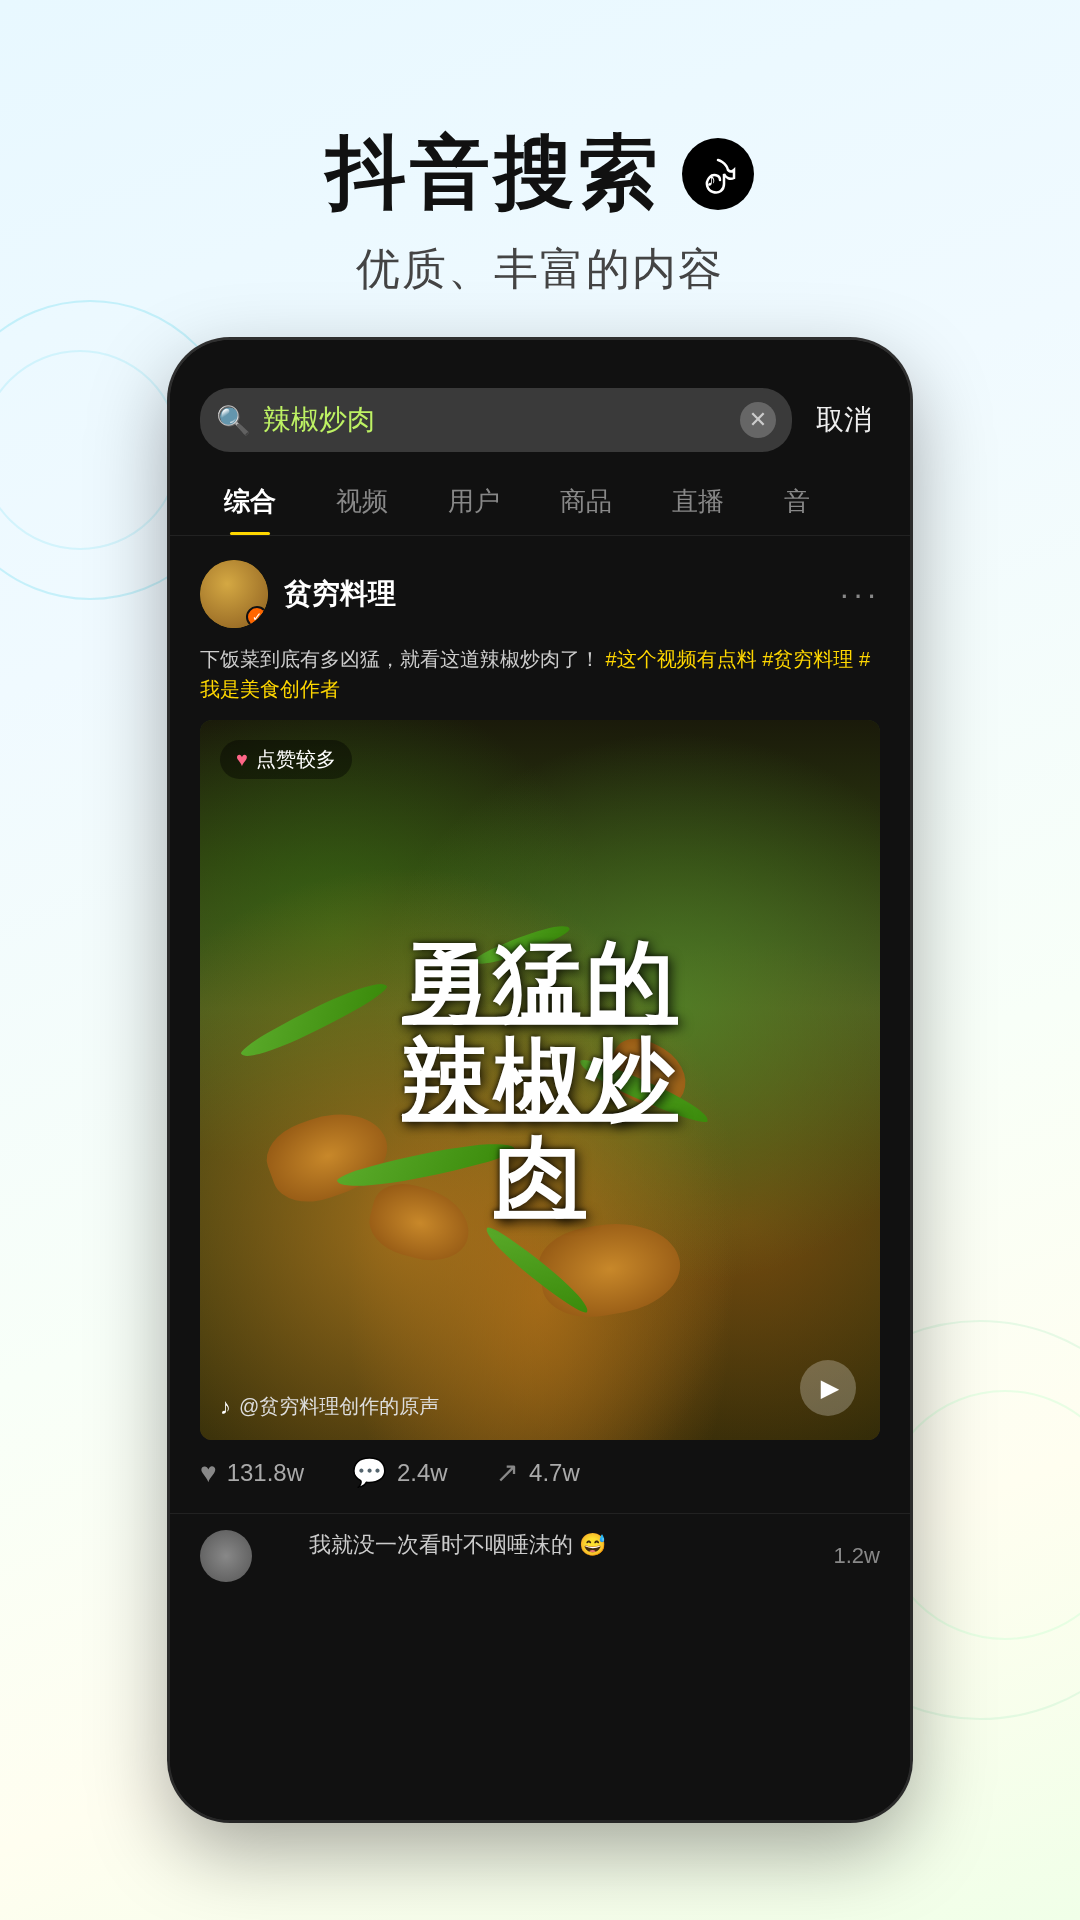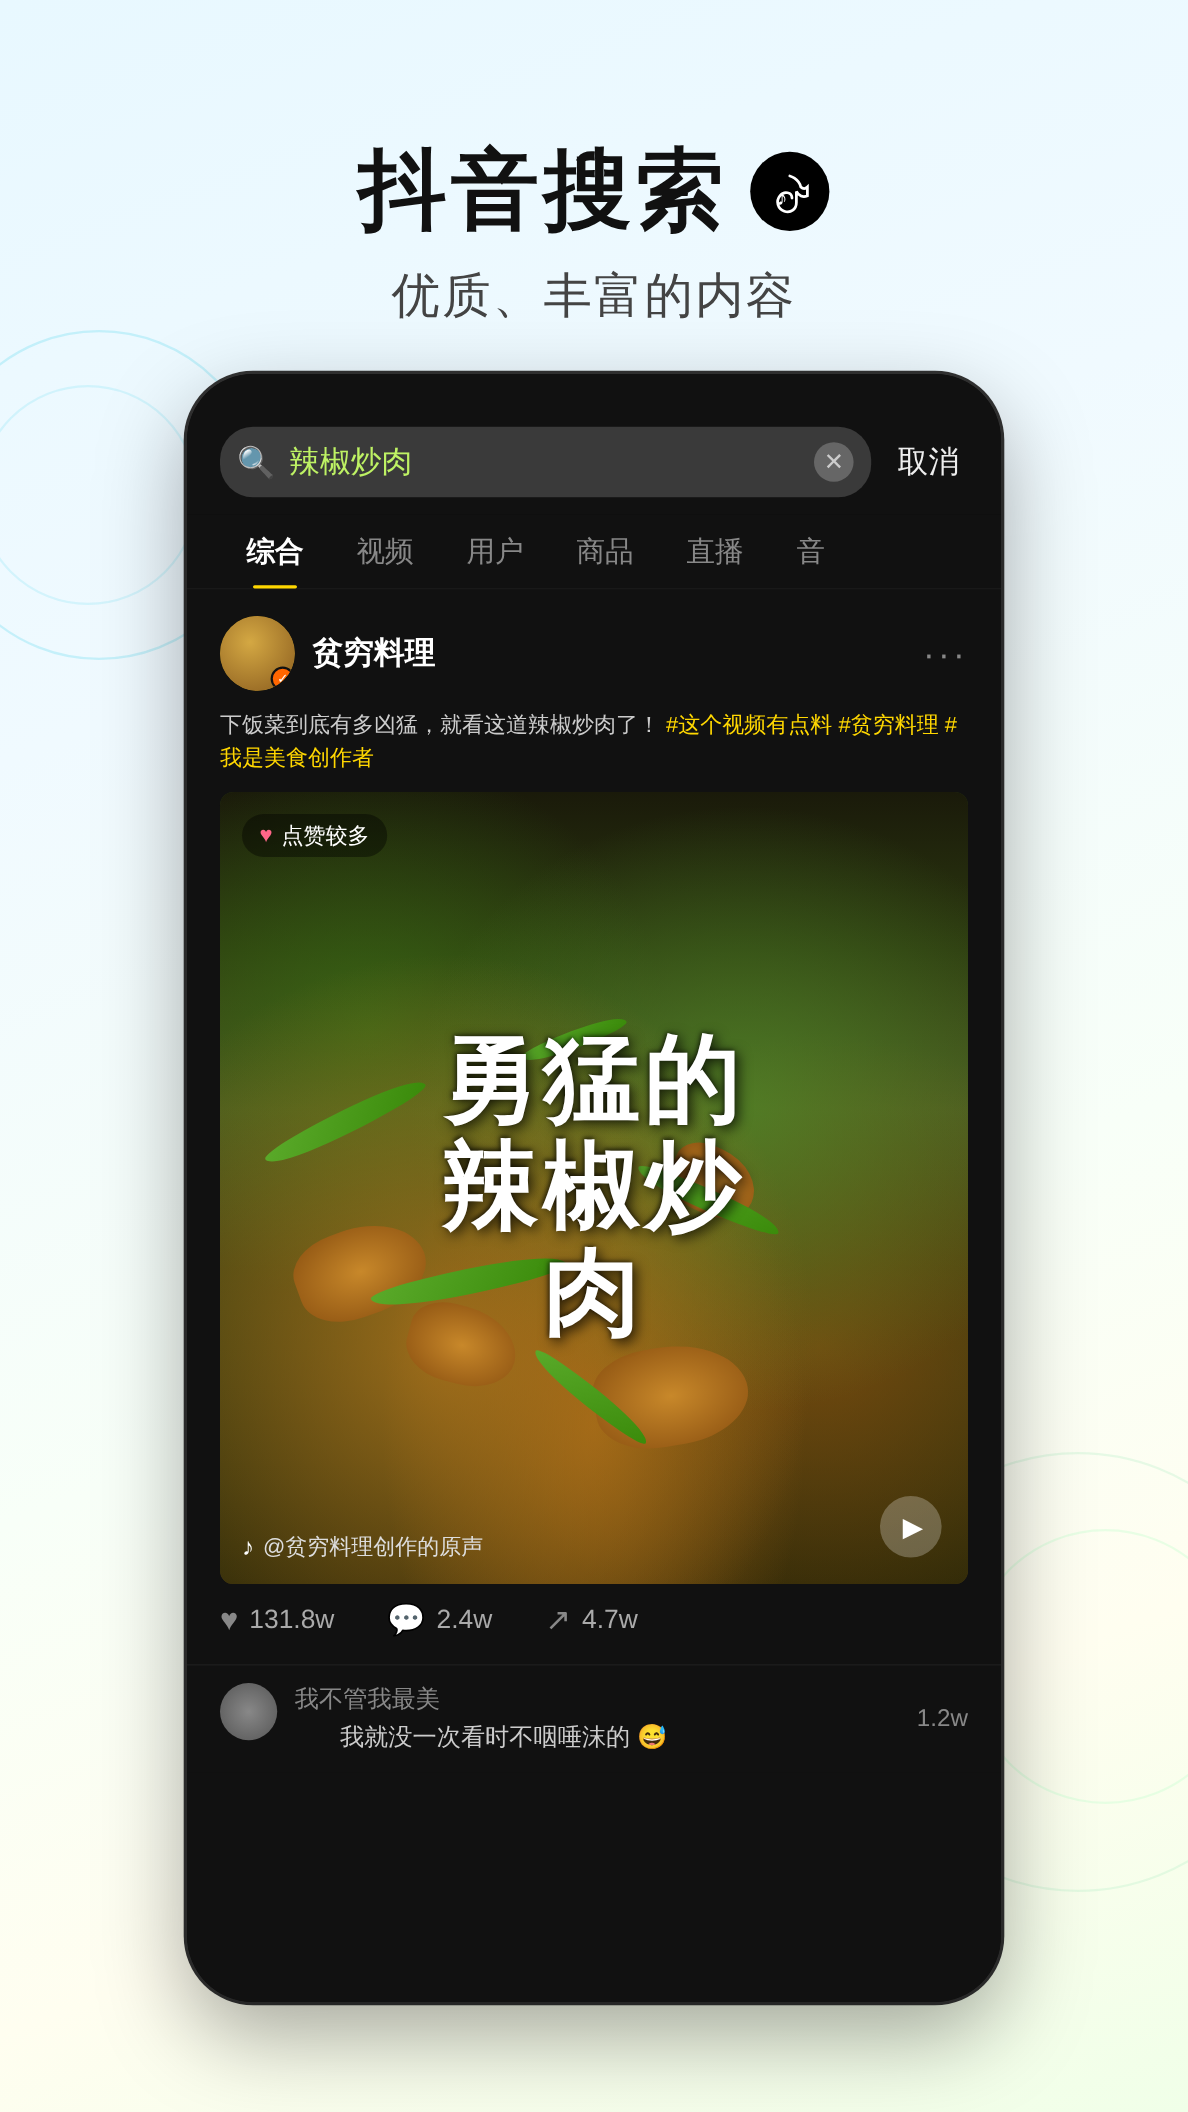--- a/index.html
+++ b/index.html
@@ -147,21 +147,21 @@
       padding: 0 8px;
     }
 
     
     .tab-bar {
       background: #111;
       display: flex;
       align-items: center;
       padding: 0 30px;
       border-bottom: 1px solid #222;
-      gap: 0;
+      gap: 12px;
     }
     .tab-item {
       padding: 16px 24px;
       color: #888;
       font-size: 26px;
       position: relative;
       white-space: nowrap;
     }
     .tab-item.active {
       color: #fff;
@@ -293,20 +293,21 @@
       transform: translate(-50%, -50%);
       color: #fff;
       font-size: 88px;
       font-weight: 900;
       text-align: center;
       line-height: 1.1;
       text-shadow: 3px 3px 12px rgba(0,0,0,0.8), -1px -1px 4px rgba(0,0,0,0.6);
       font-family: 'STXingkai', 'FangSong', 'STKaiti', cursive, serif;
       width: 90%;
       letter-spacing: 4px;
+      text-decoration: underline;
     }
 
     .like-badge {
       position: absolute;
       top: 20px; left: 20px;
       background: rgba(0,0,0,0.4);
       border-radius: 20px;
       padding: 6px 16px;
       display: flex; align-items: center; gap: 8px;
     }
@@ -501,21 +502,20 @@
           <div class="eng-item">
             <span class="eng-icon">↗</span>
             <span class="eng-count">4.7w</span>
           </div>
         </div>
       </div>
 
       <div class="comment-preview">
         <div class="comment-avatar"></div>
         <div class="comment-content">
-          <div class="comment-author">我不管我最美</div>
           <div class="comment-text">我就没一次看时不咽唾沫的 😅</div>
         </div>
         <span class="comment-views">1.2w</span>
       </div>
     </div>
 
   </div>
 </div>
 
 </body></html>

